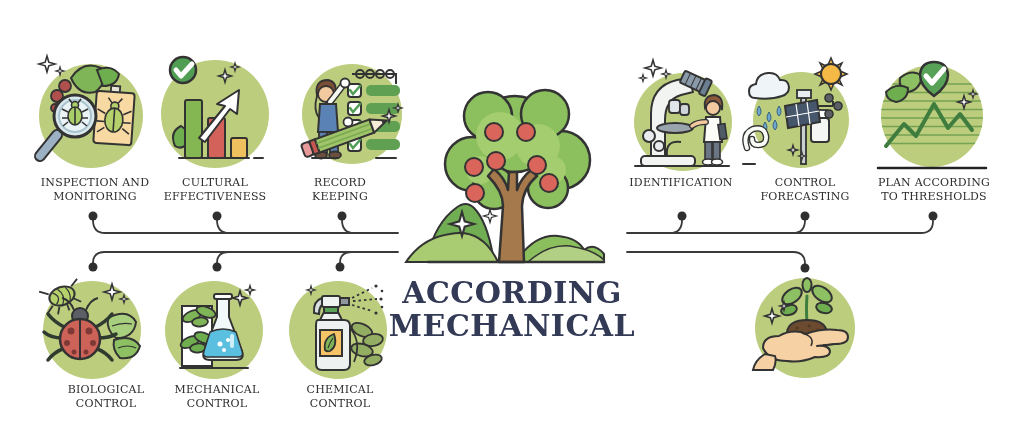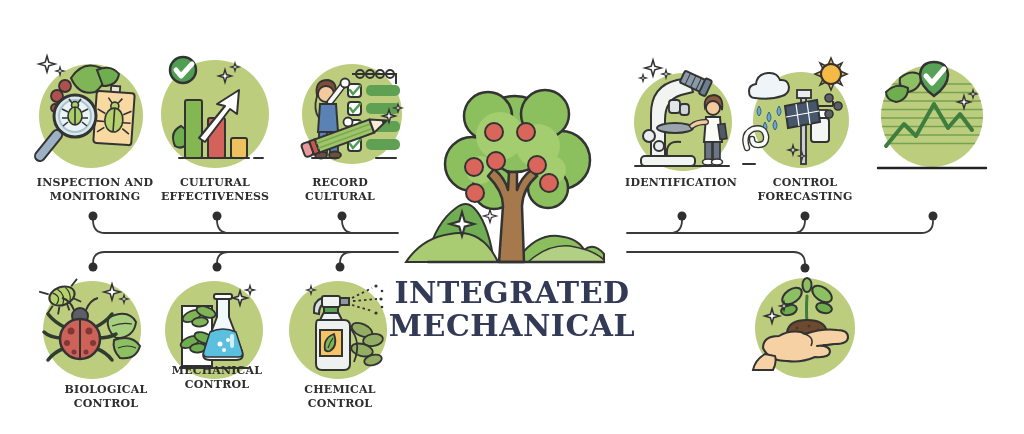--- a/index.html
+++ b/index.html
@@ -2,21 +2,21 @@
 <html><head>
 <meta charset="utf-8">
 <style>
   html,body{margin:0;padding:0;background:#fff;}
   .canvas{position:relative;width:1024px;height:434px;background:#ffffff;overflow:hidden;
           font-family:"DejaVu Serif",serif;}
   .canvas svg{overflow:visible;display:block;}
   .connectors{position:absolute;left:0;top:0;}
   .icon{position:absolute;width:120px;height:120px;}
   .lbl{position:absolute;transform:translateX(-50%);text-align:center;
-       font-weight:bold;font-size:11px;line-height:14px;letter-spacing:.2px;color:#2d2d2d;}
+       font-weight:normal;font-size:11px;line-height:14px;letter-spacing:.2px;color:#2d2d2d;}
   .title{position:absolute;left:512px;top:276px;transform:translateX(-50%);
          text-align:center;font-weight:bold;font-size:30px;line-height:33px;
          letter-spacing:.5px;color:#333a56;white-space:nowrap;}
   .tree{position:absolute;left:398px;top:76px;width:234px;height:192px;}
 </style>
 </head>
 <body>
 
 <div class="canvas">
 
@@ -98,21 +98,21 @@
       </g>
 
       <use href="#spark4" transform="translate(64,148) scale(1.5)" fill="#fff" stroke="#333" stroke-width="1.4"></use>
       <use href="#spark4" transform="translate(92,140) scale(0.8)" fill="#fff" stroke="#333" stroke-width="1.6"></use>
 
       <path d="M30,186 H206" stroke="#333" stroke-width="2.5" stroke-linecap="round" fill="none"></path>
     </svg>
   </div>
 
   <div class="title">
-    <div>INTEGRATED</div>
+    <div>ACCORDING</div>
     <div>MECHANICAL</div>
   </div>
 
   <div class="icon" style="left:31px;top:56px">
     <svg width="120" height="120" viewBox="0 0 120 120">
       <circle cx="60" cy="60" r="52" fill="#bccd7e"></circle>
       <path d="M40,22 Q52,4 70,12 Q78,26 64,36 Q48,40 40,22 Z" fill="#7fb556" stroke="#333" stroke-width="2"></path>
       <path d="M66,14 Q80,8 88,18 Q86,30 72,30 Z" fill="#6fae4f" stroke="#333" stroke-width="2"></path>
       <g fill="#b0504d" stroke="#333" stroke-width="1.8">
         <circle cx="34" cy="30" r="6"></circle>
@@ -213,21 +213,21 @@
         <rect x="17" y="74" width="6" height="14" fill="#c85650" stroke="#333" stroke-width="2"></rect>
         <rect x="23" y="74" width="58" height="14" fill="#9fc46a" stroke="#333" stroke-width="2"></rect>
         <path d="M23,78.5 H81 M23,83.5 H81" stroke="#79a84e" stroke-width="1.5"></path>
         <path d="M81,74 L97,81 L81,88 Z" fill="#f7ecd8" stroke="#333" stroke-width="2" stroke-linejoin="round"></path>
         <path d="M92,79.2 L97,81 L92,82.8 Z" fill="#333"></path>
       </g>
       <circle cx="56" cy="68" r="4.5" fill="#fff" stroke="#333" stroke-width="1.8"></circle>
       <path d="M20,104 H46 M84,104 H104" stroke="#333" stroke-width="2" stroke-linecap="round"></path>
     </svg>
   </div>
-  <div class="lbl" style="left:340px;top:176px;width:80px">RECORD CULTURAL</div>
+  <div class="lbl" style="left:340px;top:176px;width:80px">RECORD KEEPING</div>
 
   <div class="icon" style="left:623px;top:62px">
     <svg width="120" height="120" viewBox="0 0 120 120">
       <circle cx="60" cy="60" r="49" fill="#bccd7e"></circle>
       <use href="#spark4" transform="translate(30,6)" fill="#fff" stroke="#333" stroke-width="1.6"></use>
       <use href="#spark4" transform="translate(43,12) scale(0.5)" fill="#fff" stroke="#333" stroke-width="2.4"></use>
       <use href="#spark4" transform="translate(20,16) scale(0.45)" fill="#fff" stroke="#333" stroke-width="2.4"></use>
       <path d="M12,104 H106" stroke="#333" stroke-width="2" stroke-linecap="round"></path>
 
       <path d="M28,94 L28,52 Q28,24 54,18 L66,16 L70,30 L58,33 Q42,38 42,58 L42,94 Z" fill="#f2f4f2" stroke="#333" stroke-width="2" stroke-linejoin="round"></path>
@@ -321,20 +321,21 @@
       <path d="M14,90 L32,68 L44,80 L62,48 L76,72 L88,58 L100,74" stroke="#3f7d3f" stroke-width="4" fill="none" stroke-linejoin="round" stroke-linecap="round"></path>
       <path d="M28,22 Q40,12 50,20 Q48,34 36,36 Q26,32 28,22 Z" fill="#8cc063" stroke="#333" stroke-width="2"></path>
       <path d="M14,36 Q24,26 36,32 Q36,44 24,46 Q14,44 14,36 Z" fill="#6fae4f" stroke="#333" stroke-width="2"></path>
       <path d="M62,6 Q75,6 76,19 Q76,30 62,40 Q48,30 48,19 Q49,6 62,6 Z" fill="#57a257" stroke="#333" stroke-width="2.5"></path>
       <path d="M54,20 l6,7 l12,-14" stroke="#fff" stroke-width="5" fill="none" stroke-linecap="round" stroke-linejoin="round"></path>
       <use href="#spark4" transform="translate(92,46) scale(0.8)" fill="#fff" stroke="#333" stroke-width="1.8"></use>
       <use href="#spark4" transform="translate(101,38) scale(0.5)" fill="#fff" stroke="#333" stroke-width="2.4"></use>
       <path d="M6,112 H114" stroke="#222" stroke-width="2.5" stroke-linecap="round"></path>
     </svg>
   </div>
+  <div class="lbl" style="left:934px;top:176px;width:130px">PLAN ACCORDING TO THRESHOLDS</div>
 
   <div class="icon" style="left:32px;top:270px">
     <svg width="120" height="120" viewBox="0 0 120 120">
       <circle cx="60" cy="60" r="49" fill="#bccd7e"></circle>
       <path d="M76,48 Q96,38 104,52 Q102,68 84,68 Q74,60 76,48 Z" fill="#a8cf7d" stroke="#333" stroke-width="2"></path>
       <path d="M80,56 Q90,52 100,54" stroke="#333" stroke-width="1.2" fill="none"></path>
       <path d="M82,70 Q100,64 108,76 Q104,90 88,88 Q80,80 82,70 Z" fill="#8cc063" stroke="#333" stroke-width="2"></path>
       <path d="M86,78 Q96,74 104,78" stroke="#333" stroke-width="1.2" fill="none"></path>
 
       <g transform="rotate(-20 30 26)">
@@ -392,21 +393,21 @@
           <circle cx="66" cy="74" r="2.5"></circle>
           <circle cx="74" cy="70" r="2"></circle>
           <circle cx="70" cy="80" r="2"></circle>
         </g>
       <rect x="60" y="24" width="18" height="5" rx="2" fill="#fdfdfb" stroke="#333" stroke-width="2"></rect>
       <path d="M26,98 H94" stroke="#333" stroke-width="2" stroke-linecap="round"></path>
       <use href="#spark4" transform="translate(86,28) scale(0.9)" fill="#fff" stroke="#333" stroke-width="1.8"></use>
       <use href="#spark4" transform="translate(96,20) scale(0.55)" fill="#fff" stroke="#333" stroke-width="2.4"></use>
     </svg>
   </div>
-  <div class="lbl" style="left:217px;top:364px;width:110px">MECHANICAL CONTROL</div>
+  <div class="lbl" style="left:217px;top:383px;width:110px">MECHANICAL CONTROL</div>
 
   <div class="icon" style="left:278px;top:270px">
     <svg width="120" height="120" viewBox="0 0 120 120">
       <circle cx="60" cy="60" r="49" fill="#bccd7e"></circle>
       <g fill="#93ad62" stroke="#333" stroke-width="1.8">
         <ellipse cx="84" cy="60" rx="11" ry="6" transform="rotate(25 84 60)"></ellipse>
         <ellipse cx="95" cy="70" rx="10" ry="6" transform="rotate(-10 95 70)"></ellipse>
         <ellipse cx="84" cy="80" rx="11" ry="6" transform="rotate(15 84 80)"></ellipse>
         <ellipse cx="95" cy="90" rx="9" ry="5" transform="rotate(-15 95 90)"></ellipse>
         <path d="M72,58 Q84,72 76,92" fill="none"></path>

